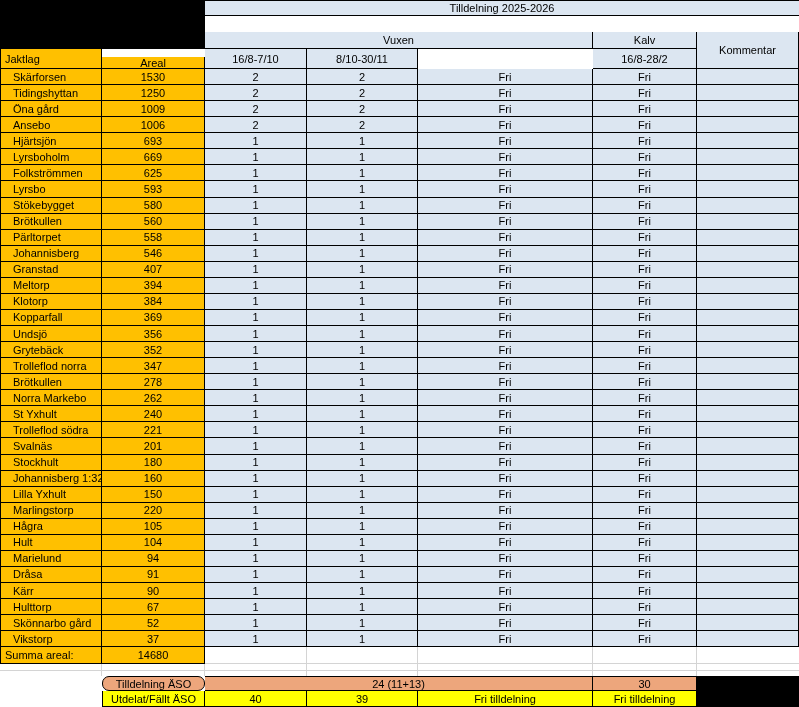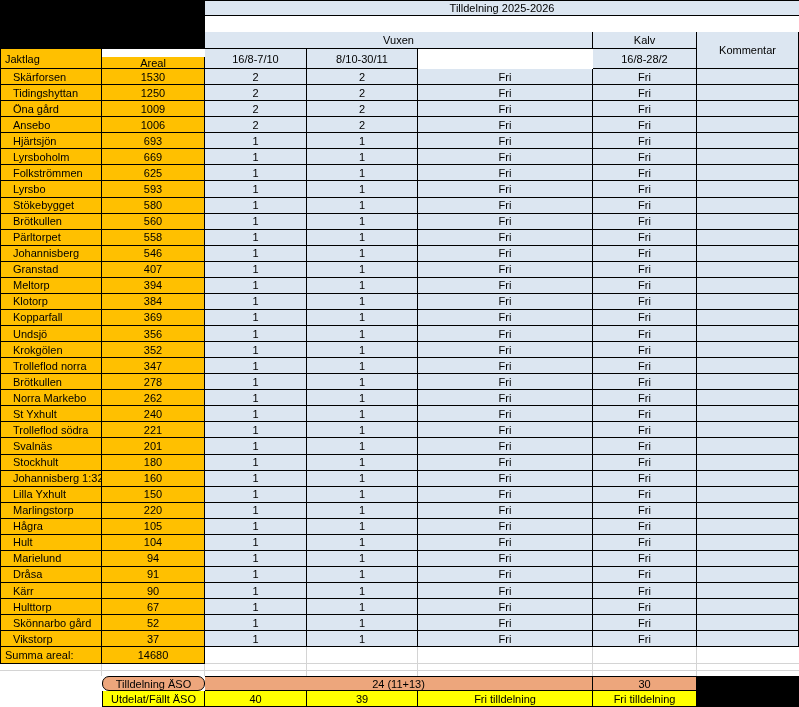--- a/index.html
+++ b/index.html
@@ -247,21 +247,21 @@
       <div class="drow">
         <div class="cell c-name w0">Undsjö</div>
         <div class="cell c-num w1">356</div>
         <div class="cell c-blue w2">1</div>
         <div class="cell c-blue w3">1</div>
         <div class="cell c-blue w4">Fri</div>
         <div class="cell c-blue w5">Fri</div>
         <div class="cell c-blue w6"></div>
       </div>
       <div class="drow">
-        <div class="cell c-name w0">Krokgölen</div>
+        <div class="cell c-name w0">Grytebäck</div>
         <div class="cell c-num w1">352</div>
         <div class="cell c-blue w2">1</div>
         <div class="cell c-blue w3">1</div>
         <div class="cell c-blue w4">Fri</div>
         <div class="cell c-blue w5">Fri</div>
         <div class="cell c-blue w6"></div>
       </div>
       <div class="drow">
         <div class="cell c-name w0">Trolleflod norra</div>
         <div class="cell c-num w1">347</div>

